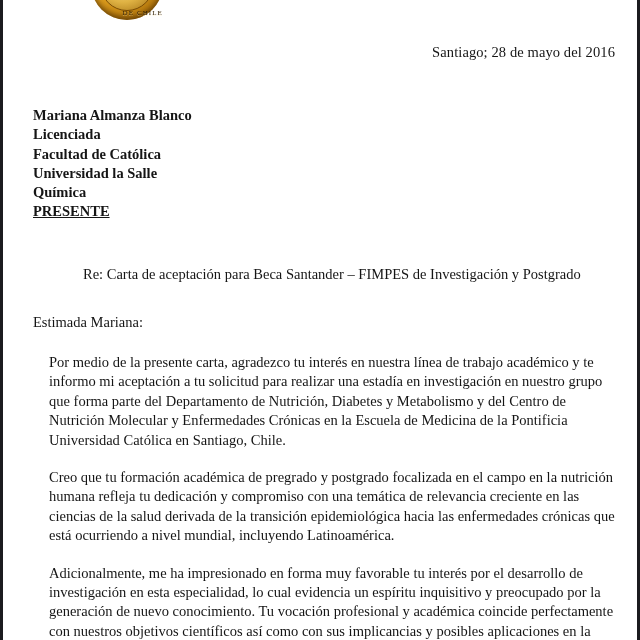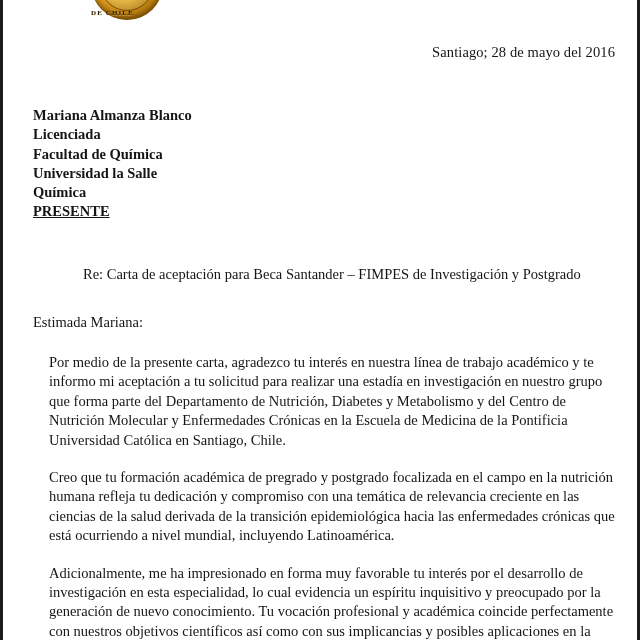--- a/index.html
+++ b/index.html
@@ -47,24 +47,24 @@
     bottom: 9px;
     border-radius: 50%;
     background: radial-gradient(circle at 42% 38%, #fbe7a8 0%, #e0b344 55%, #9d6a0d 100%);
     border: 1px solid #7a4c03;
   }
   .seal-text {
     position: absolute;
     left: 0;
     right: 0;
     bottom: 3px;
-    text-align: left;
+    text-align: right;
     font-family: "Liberation Serif", serif;
     font-size: 7px;
-    font-weight: bold;
+    font-weight: normal;
     letter-spacing: 1.1px;
     color: #2a1a02;
     text-shadow: 0 1px 0 rgba(255,230,160,.45);
   }
 
   
   .date-line {
     position: absolute;
     top: 44px;
     right: 22px;
@@ -132,21 +132,21 @@
     <div class="seal-inner"></div>
 
     <div class="seal-text">DE CHILE</div>
   </div>
 
   <div class="date-line">Santiago; 28 de mayo del 2016</div>
 
   <div class="address-block">
     <div class="addr-line">Mariana Almanza Blanco</div>
     <div class="addr-line">Licenciada</div>
-    <div class="addr-line">Facultad de Química</div>
+    <div class="addr-line">Facultad de Católica</div>
     <div class="addr-line">Universidad la Salle</div>
     <div class="addr-line">Química</div>
     <div class="addr-line addr-underline">PRESENTE</div>
   </div>
 
   <div class="subject-line">Re: Carta de aceptación para Beca Santander – FIMPES de Investigación y Postgrado</div>
 
   <div class="salutation">Estimada Mariana:</div>
 
   <div class="body-block">

